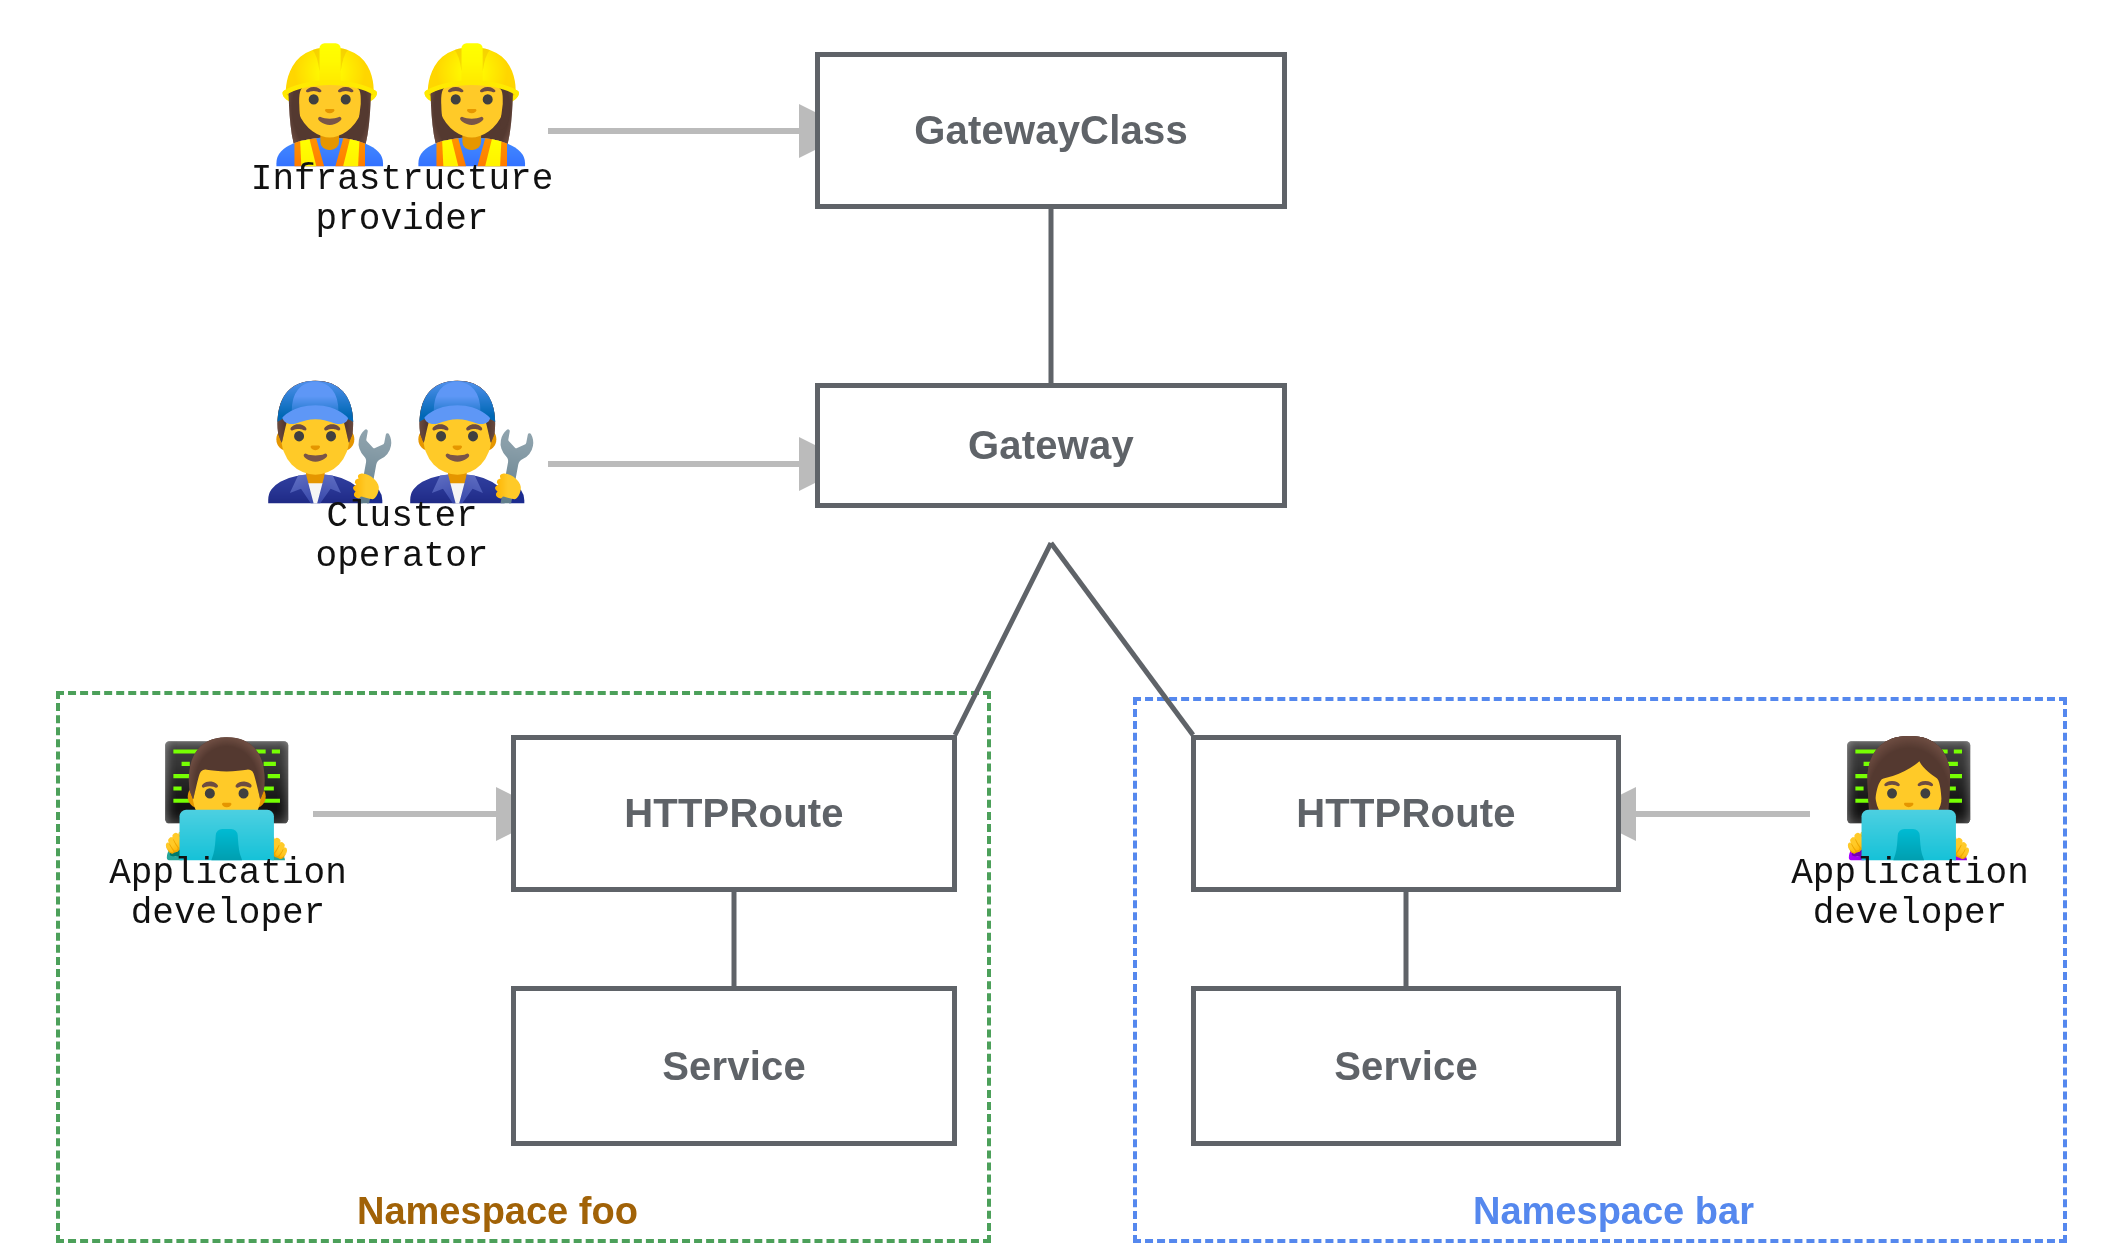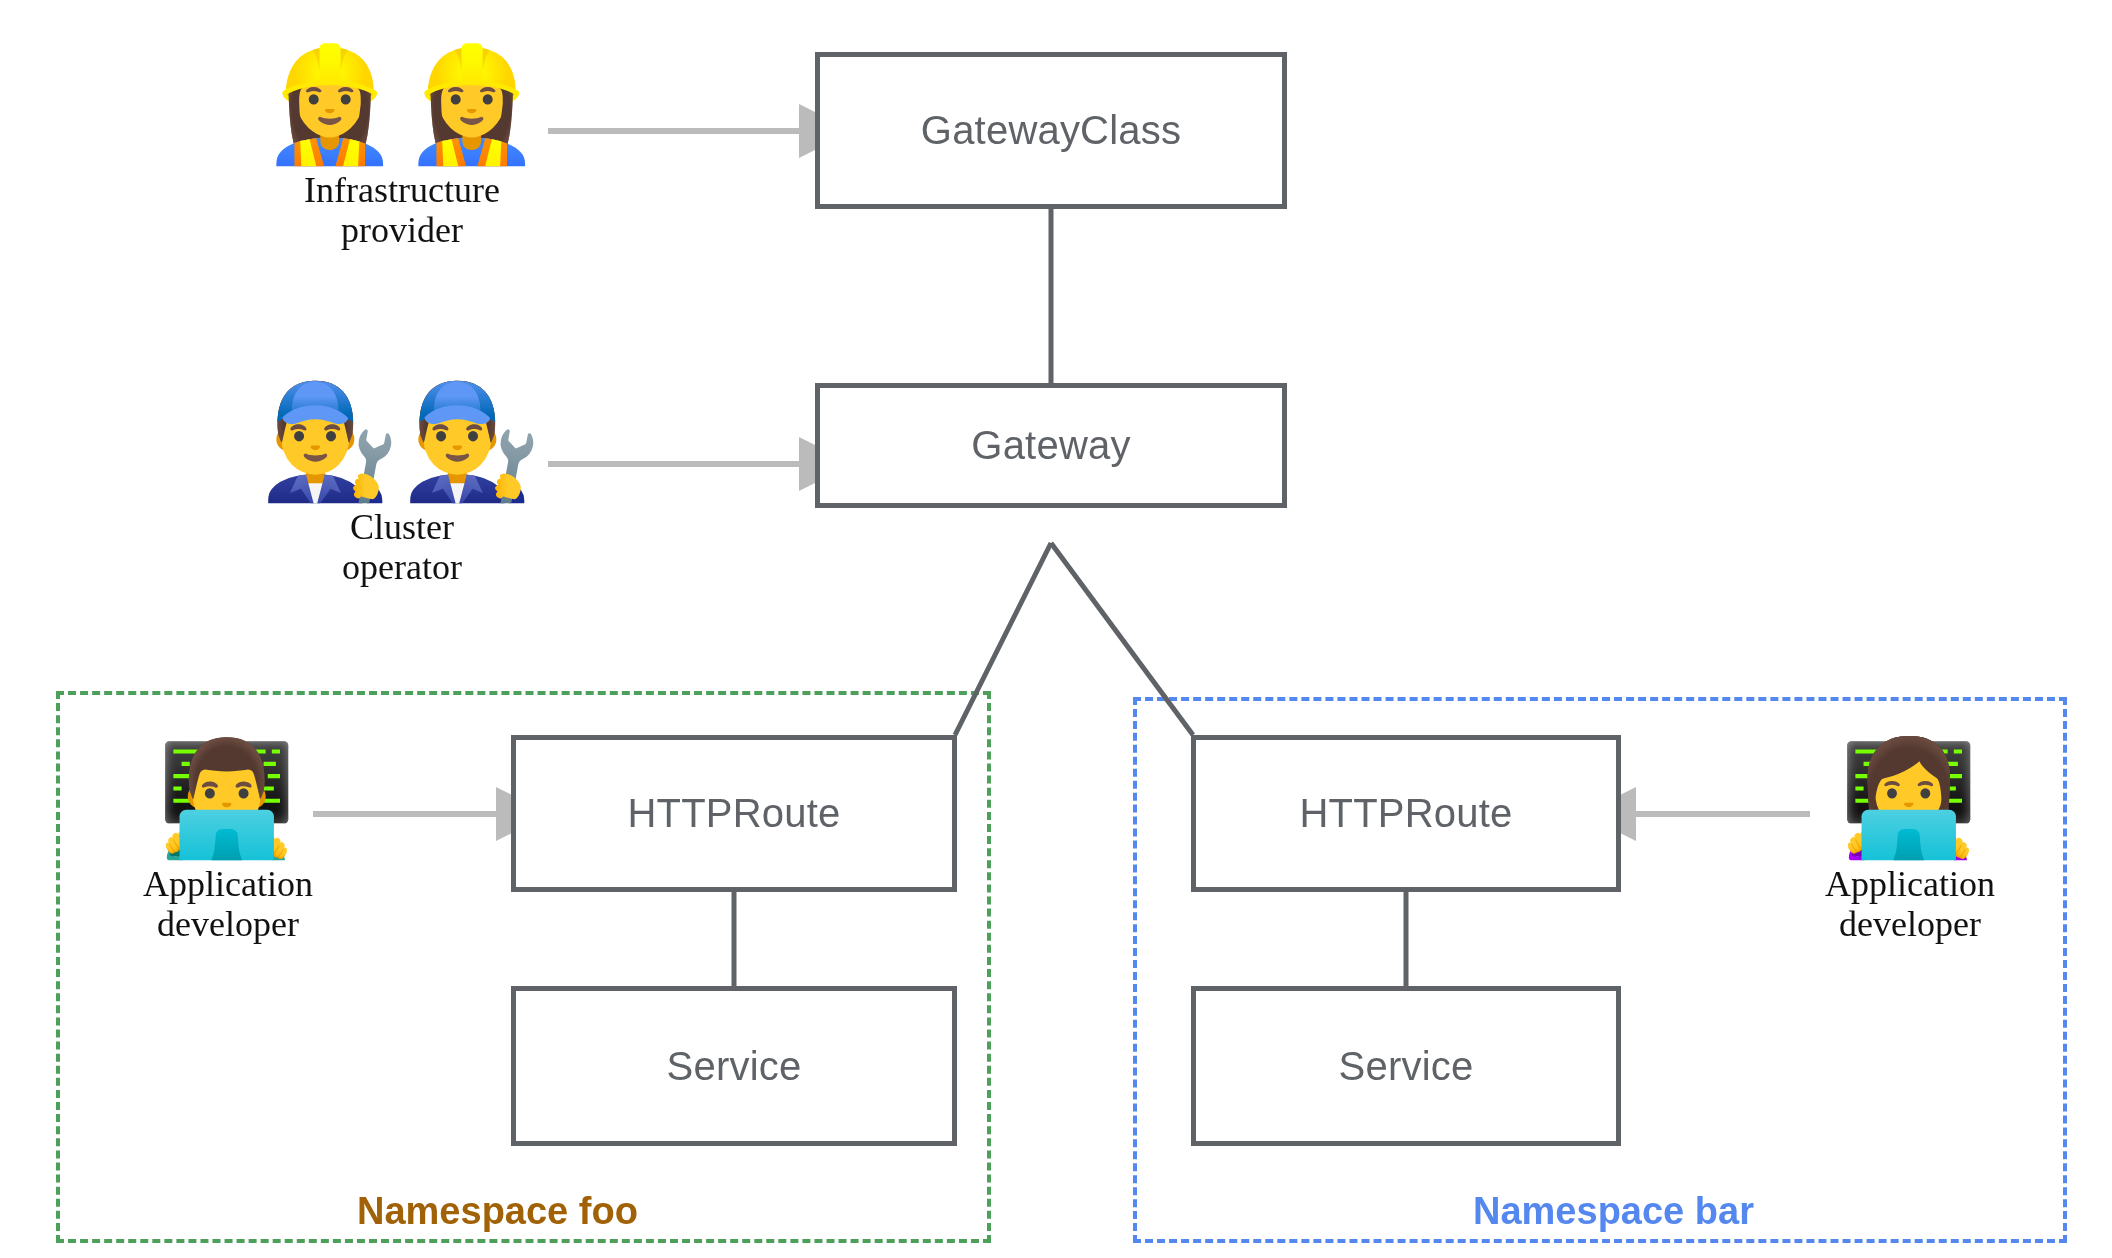--- a/index.html
+++ b/index.html
@@ -25,21 +25,21 @@
     box-sizing: border-box;
     border: 5px solid #5F6368;
     background: #ffffff;
     display: flex;
     align-items: center;
     justify-content: center;
     z-index: 6;
   }
   .node-label {
     font-family: "Liberation Sans", sans-serif;
-    font-weight: normal;
+    font-weight: bold;
     font-size: 40px;
     color: #5F6368;
     letter-spacing: 0.2px;
     white-space: nowrap;
   }
 
   #box-gatewayclass { left: 815px;  top: 52px;   width: 472px; height: 157px; }
   #box-gateway      { left: 815px;  top: 383px;  width: 472px; height: 125px; }
   #box-httproute-foo{ left: 511px;  top: 735px;  width: 446px; height: 157px; }
   #box-service-foo  { left: 511px;  top: 986px;  width: 446px; height: 160px; }
@@ -89,22 +89,21 @@
     align-items: center;
     z-index: 5;
   }
   .actor-emoji {
     font-family: "DejaVu Sans", sans-serif;
     line-height: 1;
     white-space: nowrap;
     letter-spacing: 2px;
   }
   .actor-caption {
-    margin-top: 10px;
-    font-family: Liberation Serif, serif;
+    font-family: Liberation Mono, monospace;
     font-size: 36px;
     color: #111111;
     text-align: center;
     line-height: 1.12;
     white-space: pre-line;
   }
 
   #actor-infra    { left: 262px;  top: 48px;  width: 280px; }
   #actor-cluster  { left: 262px;  top: 385px; width: 280px; }
   #actor-dev-foo  { left: 108px;  top: 742px; width: 240px; }

